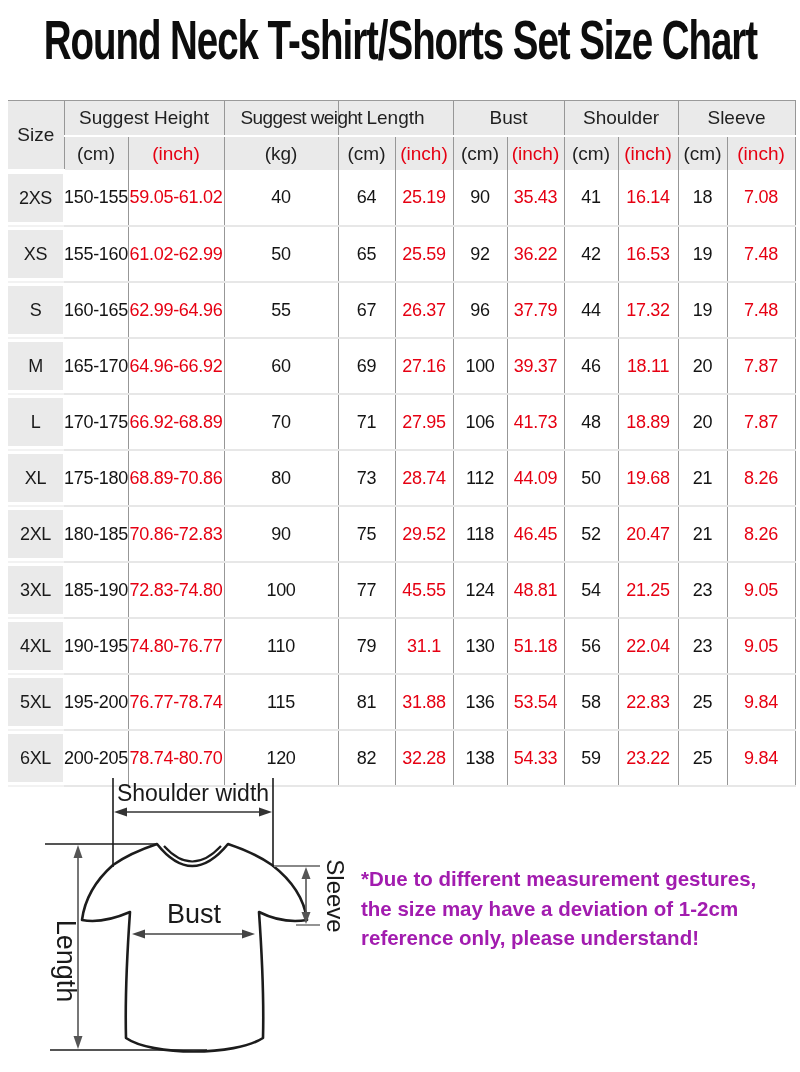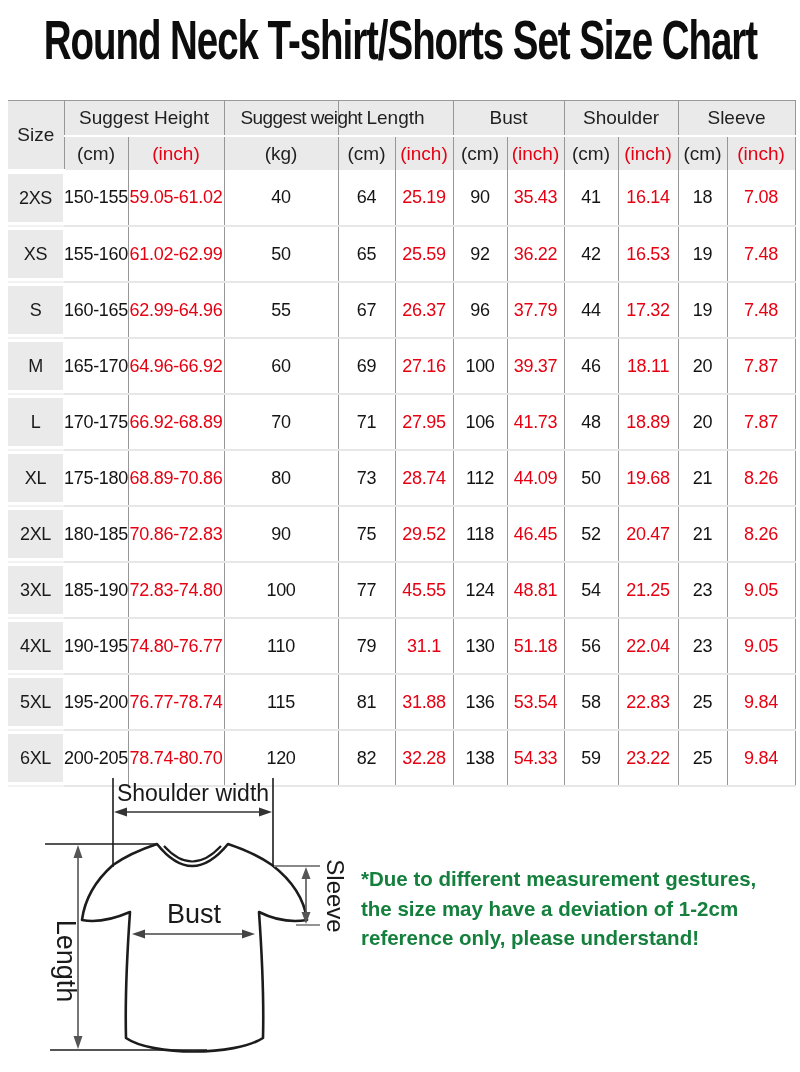--- a/index.html
+++ b/index.html
@@ -27,21 +27,21 @@
   .size-chip{display:block;margin:3px 1px 3px 0;height:48px;line-height:48px;
              background:var(--header-bg);font-size:18px;color:#1a1a1a;}
   .red{color:var(--accent-red);}
 
   
   svg.diagram{position:absolute;top:770px;left:0;}
   svg text{font-family:"Liberation Sans",sans-serif;fill:#1a1a1a;}
 
   
   .note{position:absolute;left:361px;top:864px;width:425px;font-size:20.5px;line-height:29.5px;
-        font-weight:700;color:#15803d;letter-spacing:0;}
+        font-weight:700;color:#a21caf;letter-spacing:0;}
 </style>
 </head>
 <body>
 
 <div class="page">
 
   <div class="title-wrap">
     <div class="title">Round Neck T-shirt/Shorts Set Size Chart</div>
   </div>
 

